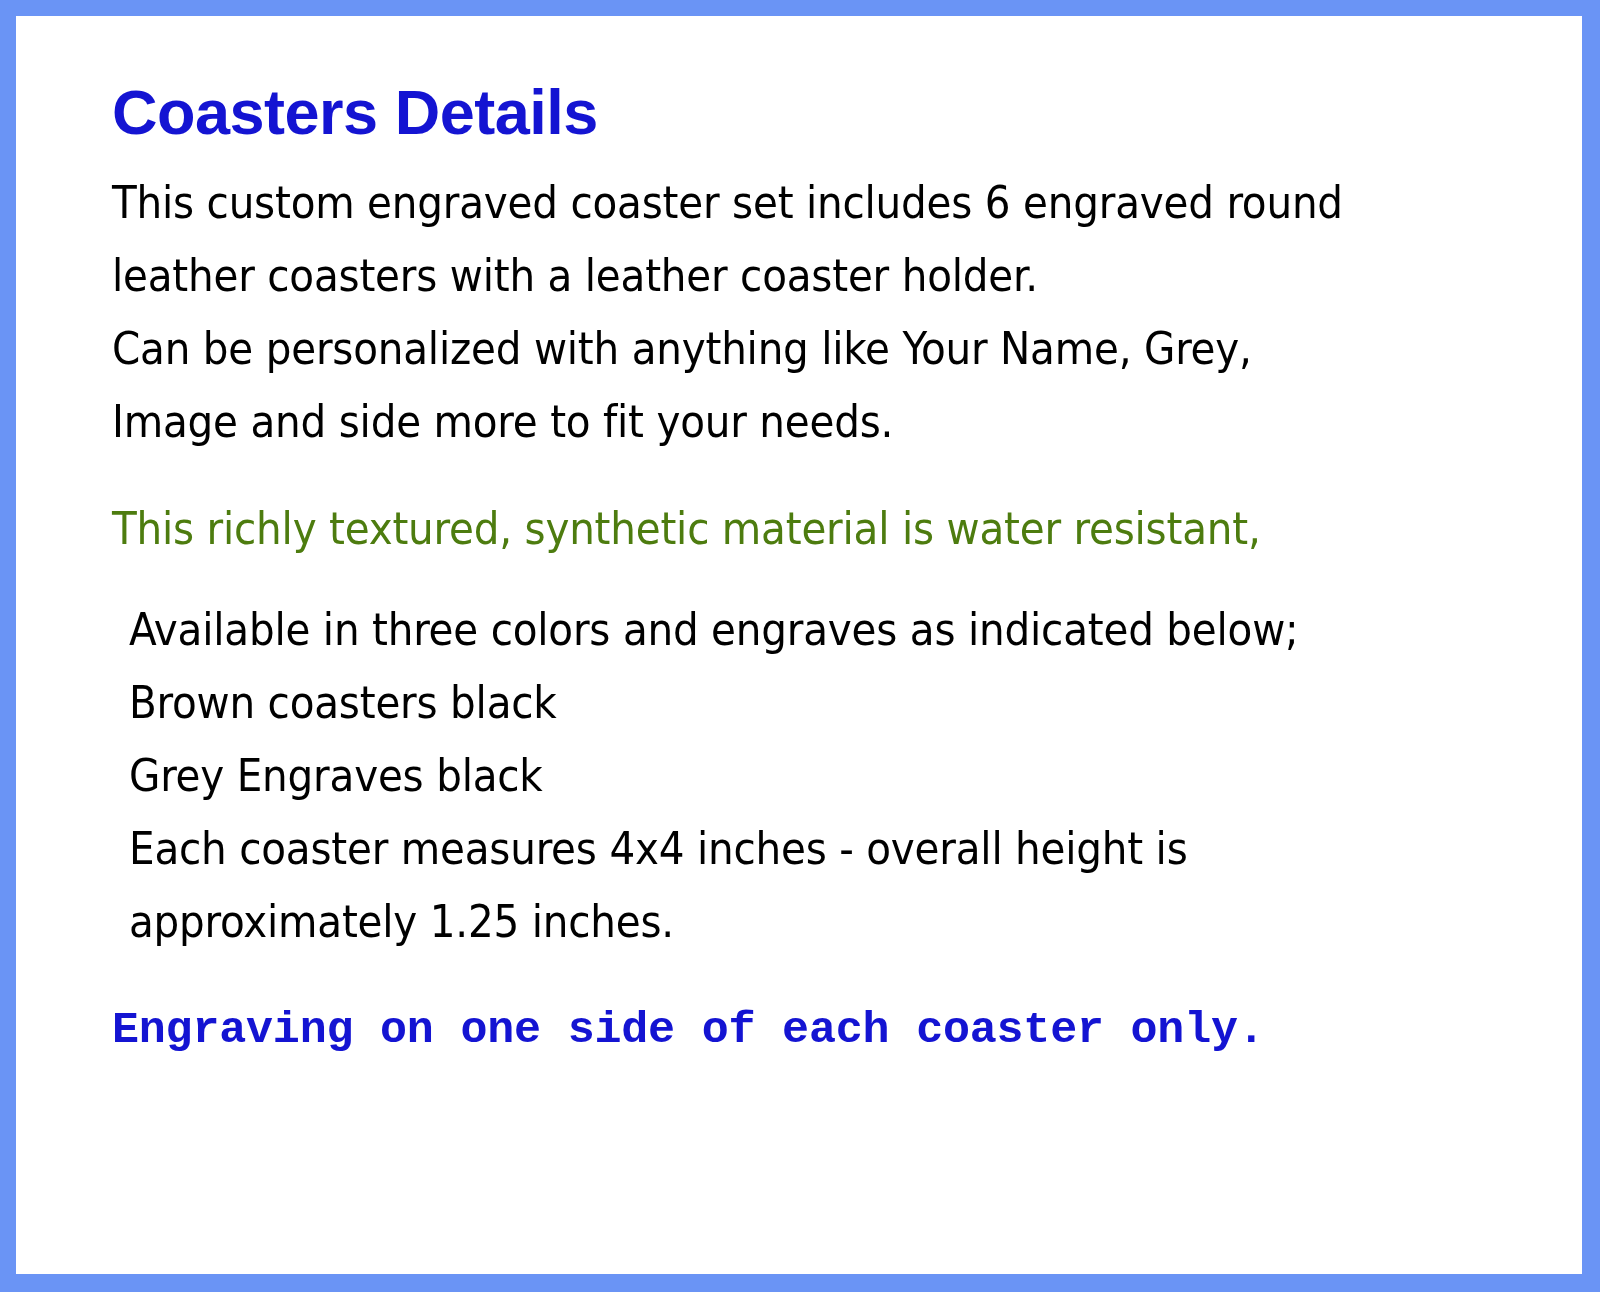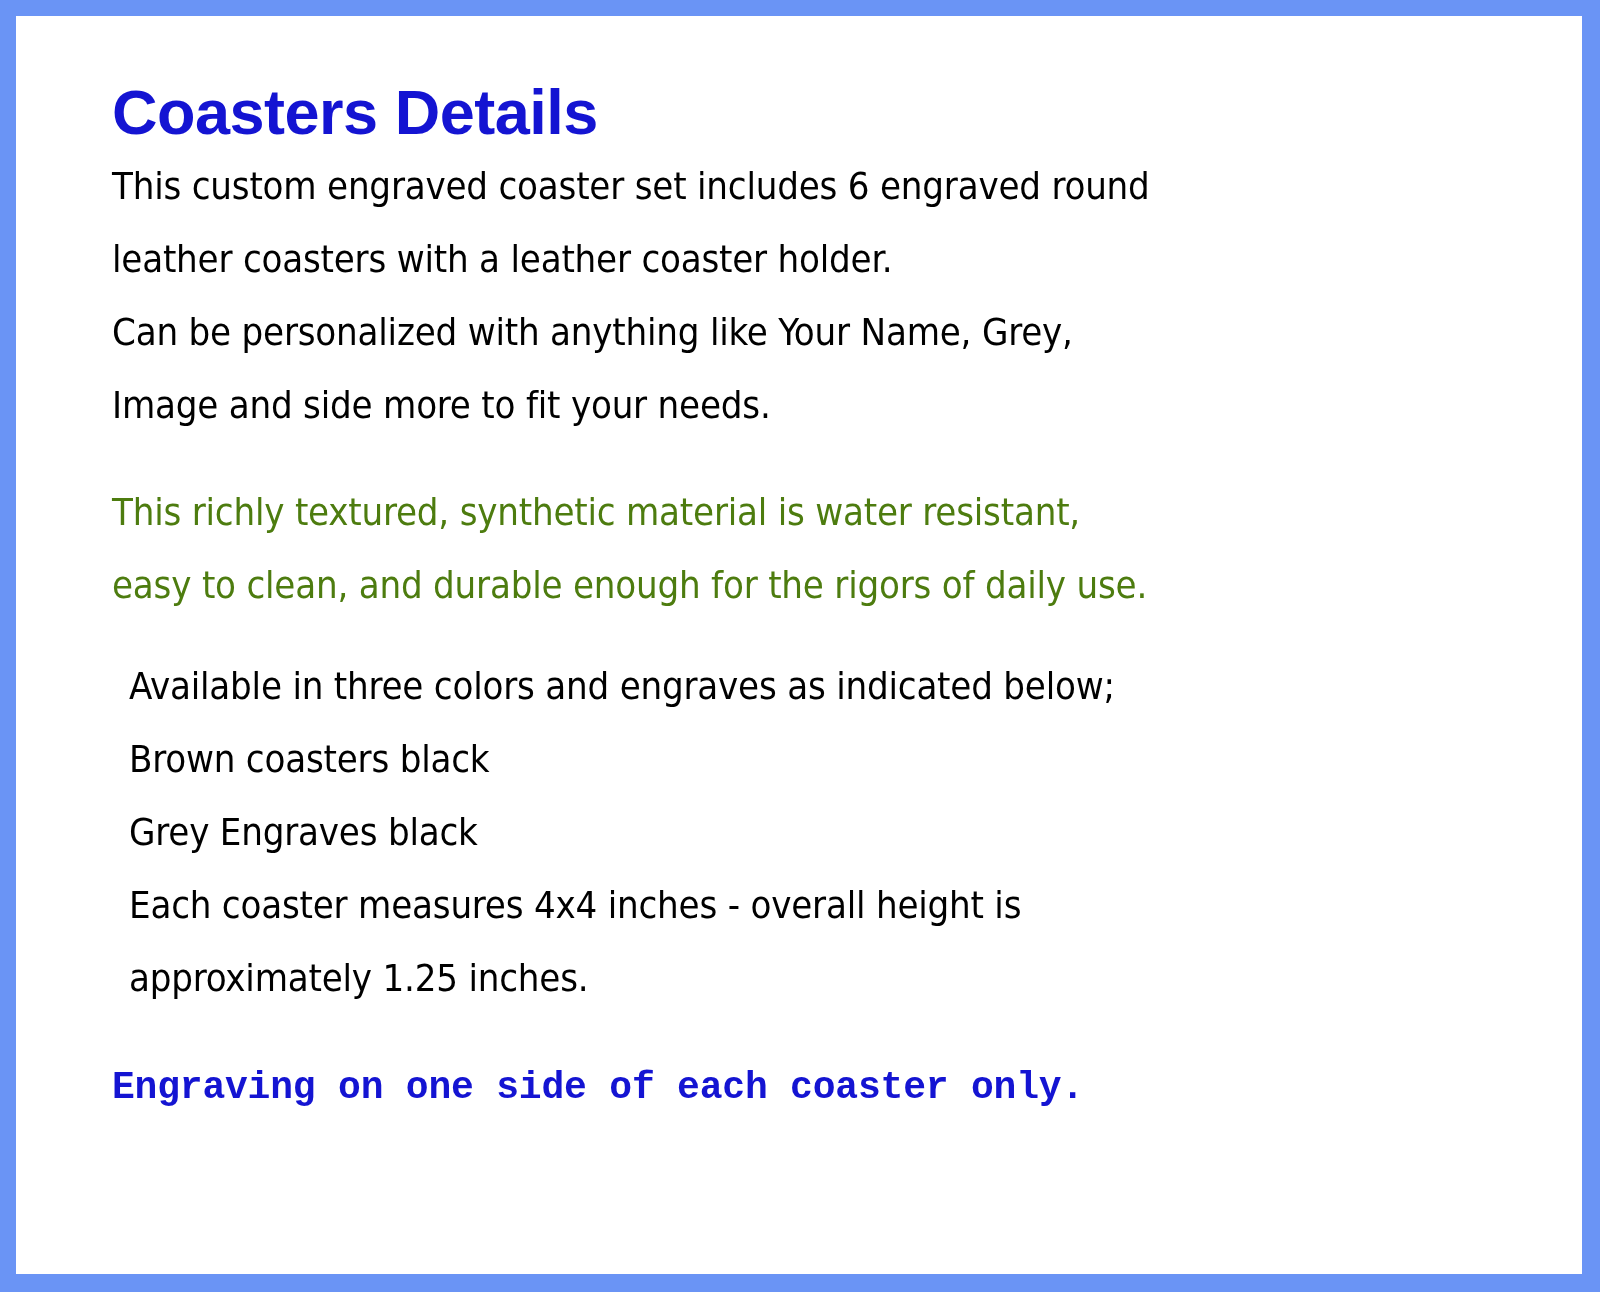--- a/index.html
+++ b/index.html
@@ -28,33 +28,33 @@
   #card-inner {
     width: 100%;
     height: 100%;
     background: #ffffff;
     box-sizing: border-box;
     padding: 62px 40px 0 96px;
     overflow: hidden;
   }
 
   #doc-title {
-    margin: 0 0 4px 0;
+    margin: 0 0 20px 0;
     font-family: "Liberation Sans", sans-serif;
     font-weight: bold;
     font-size: 63px;
     line-height: 1.08;
     color: #1414d2;
     letter-spacing: -0.5px;
   }
 
   .para {
     margin: 0;
     font-family: "DejaVu Sans Condensed", "Liberation Sans Narrow", "Liberation Sans", sans-serif;
-    font-size: 38px;
+    font-size: 45px;
     line-height: 73px;
     color: #000000;
     letter-spacing: -0.2px;
     max-width: 1395px;
   }
   .para.blue {
     color: #4d7c0f;
   }
   .para.blue-bold {
     color: #1414d2;
@@ -76,21 +76,20 @@
 
     <p class="para">
       <span class="line">This custom engraved coaster set includes 6 engraved round</span>
       <span class="line">leather coasters with a leather coaster holder.</span>
       <span class="line">Can be personalized with anything like Your Name, Grey,</span>
       <span class="line">Image and side more to fit your needs.</span>
     </p>
 
     <p class="para blue gap-para">
       <span class="line">This richly textured, synthetic material is water resistant,</span>
-      <span class="line">easy to clean, and durable enough for the rigors of daily use.</span>
     </p>
 
     <p class="para gap-small">
       <span class="line">Available in three colors and engraves as indicated below;</span>
       <span class="line">Brown coasters black</span>
       <span class="line">Grey Engraves black</span>
       <span class="line">Each coaster measures 4x4 inches - overall height is</span>
       <span class="line">approximately 1.25 inches.</span>
     </p>
 

